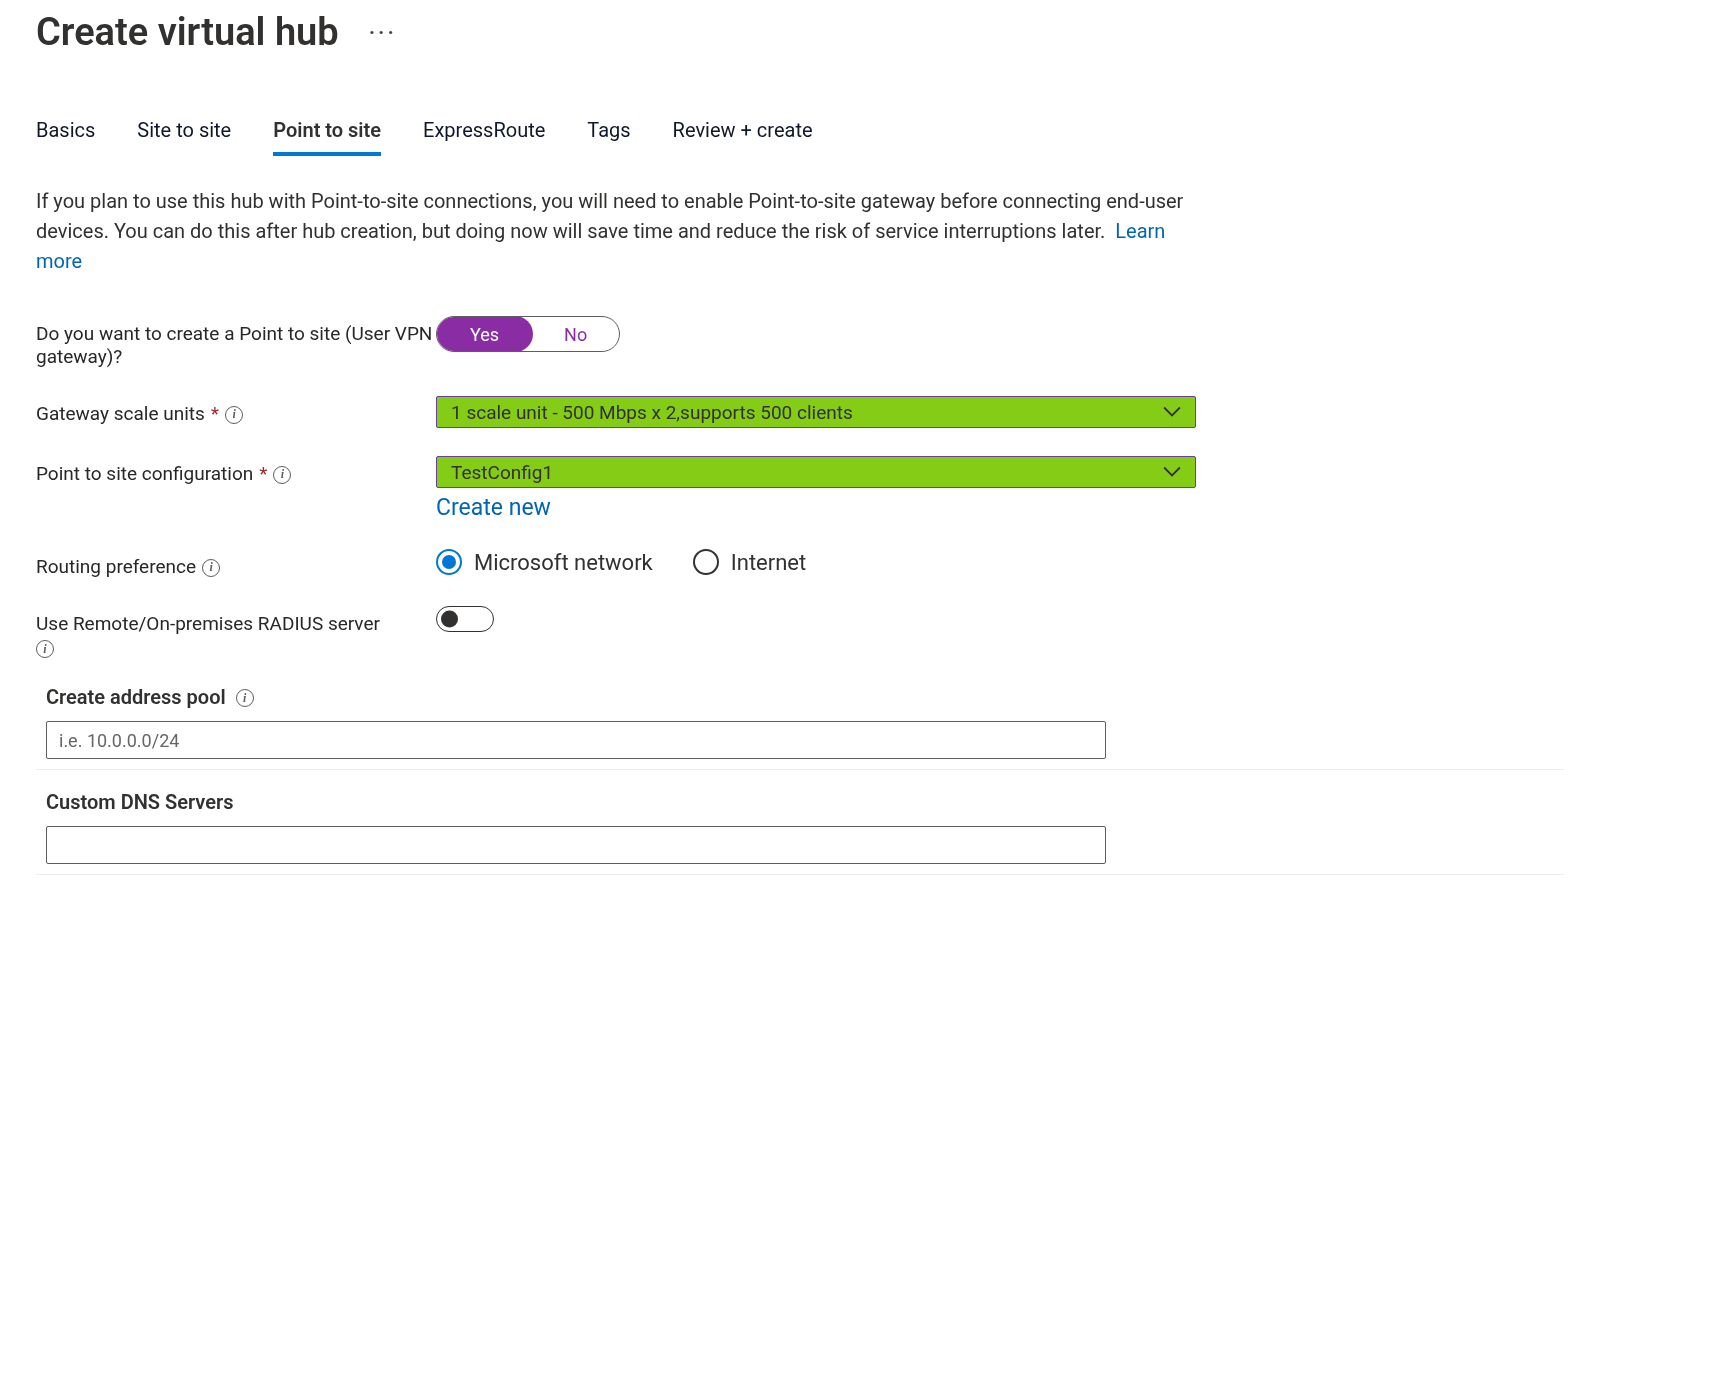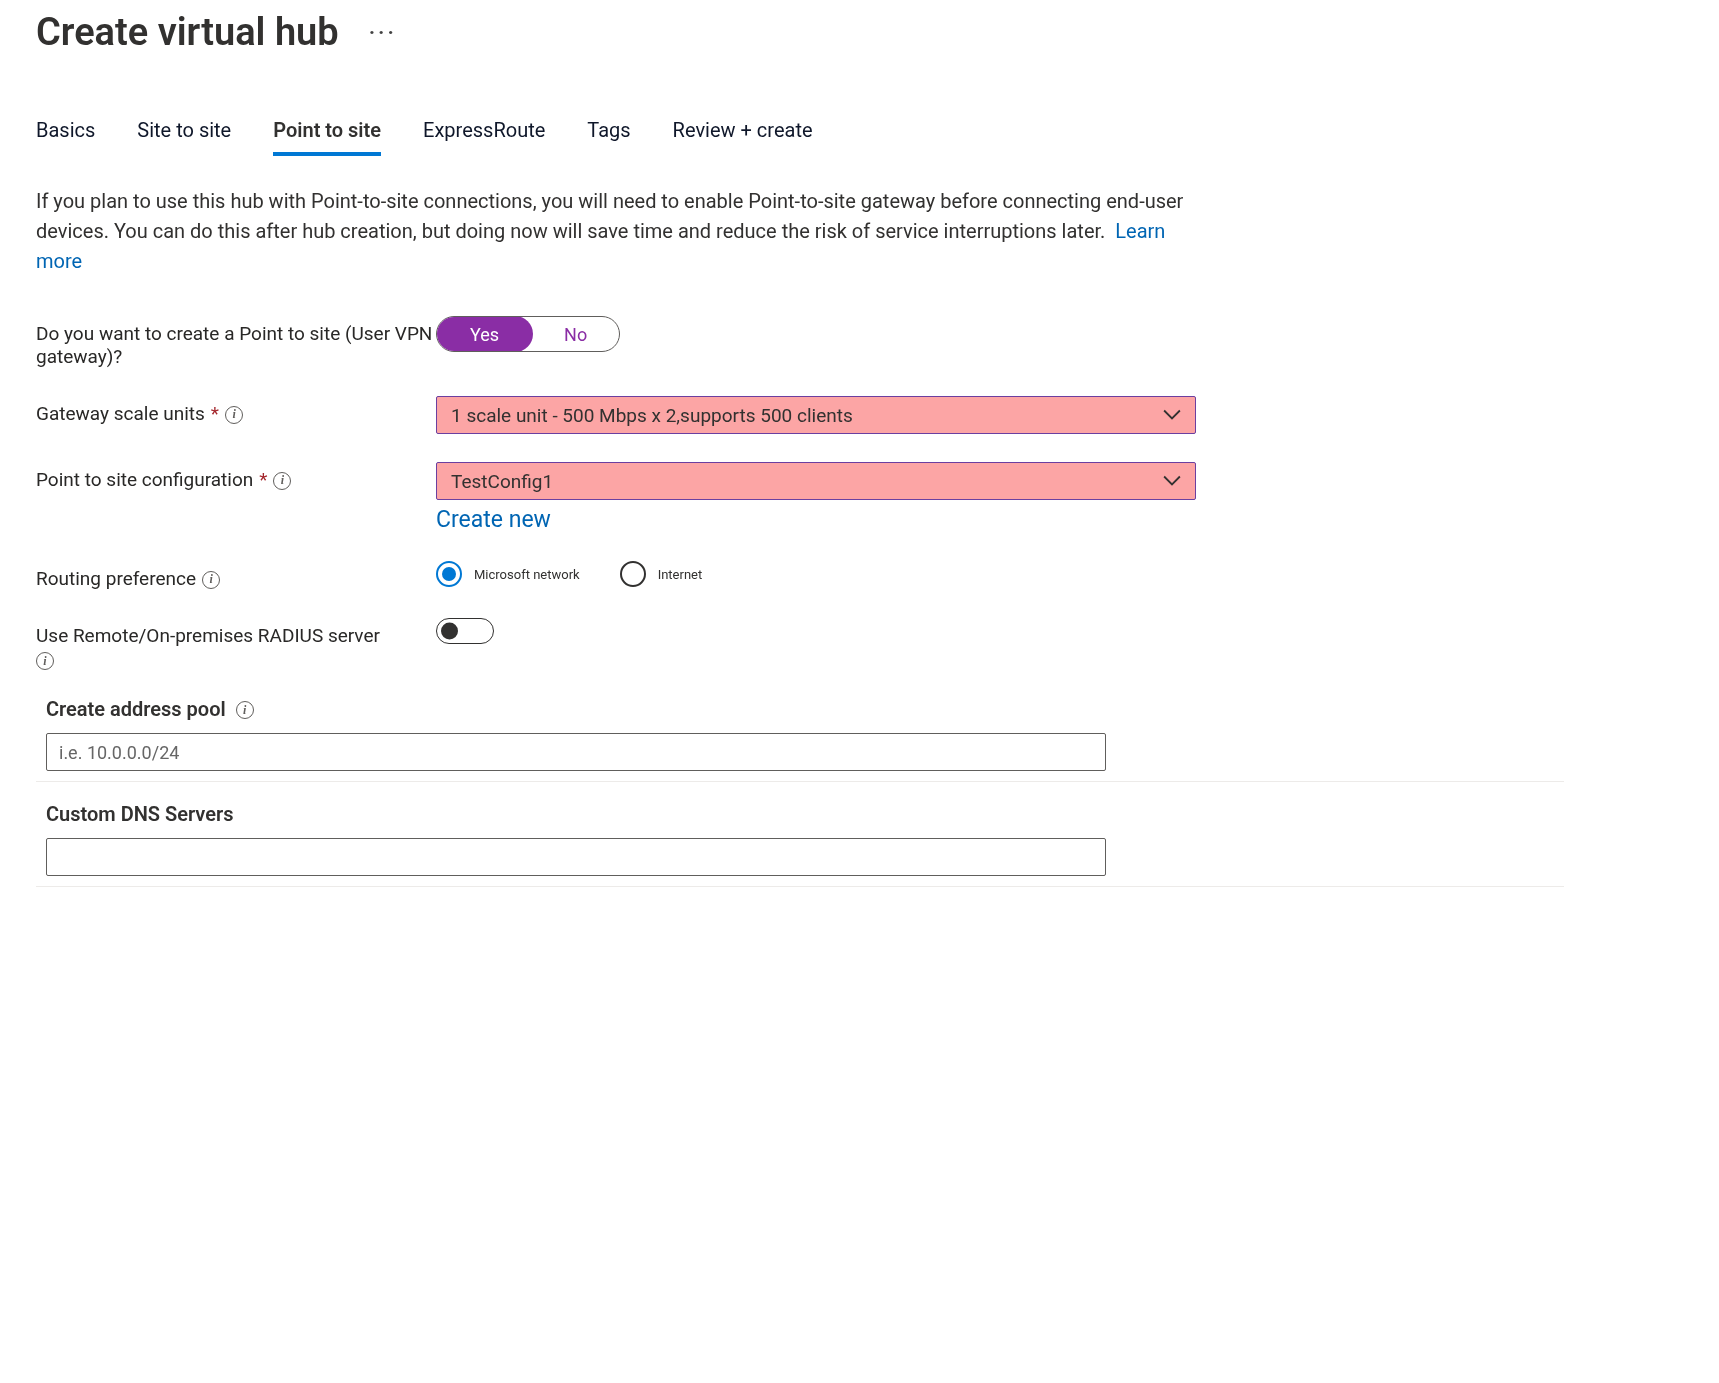--- a/index.html
+++ b/index.html
@@ -125,28 +125,28 @@
     padding: 0 34px;
   }
   .pill-option.no {
     color: #8a2da5;
   }
 
   
   .dropdown {
     border: 1.5px solid #6b3fa0;
     border-radius: 2px;
-    height: 38px;
+    height: 32px;
     display: flex;
     align-items: center;
     justify-content: space-between;
     padding: 0 14px;
     font-size: 19px;
     cursor: pointer;
-    background: #fca5a5;
+    background: #84cc16;
   }
   .chevron-down {
     width: 18px;
     height: 12px;
   }
   .chevron-down svg { display:block; }
 
   .sub-link {
     color: #0065b3;
     font-size: 23px;
@@ -175,21 +175,21 @@
     display: flex;
     align-items: center;
     justify-content: center;
   }
   .radio.checked { border-color: #0078d4; }
   .radio.checked::after {
     content: "";
     width: 14px; height: 14px;
     background: #0078d4; border-radius: 50%;
   }
-  .radio-label { font-size: 13px; }
+  .radio-label { font-size: 22px; }
 
   
   .switch {
     width: 58px;
     height: 26px;
     border: 1.5px solid #323130;
     border-radius: 50px;
     position: relative;
     cursor: pointer;
     background: #fff;

